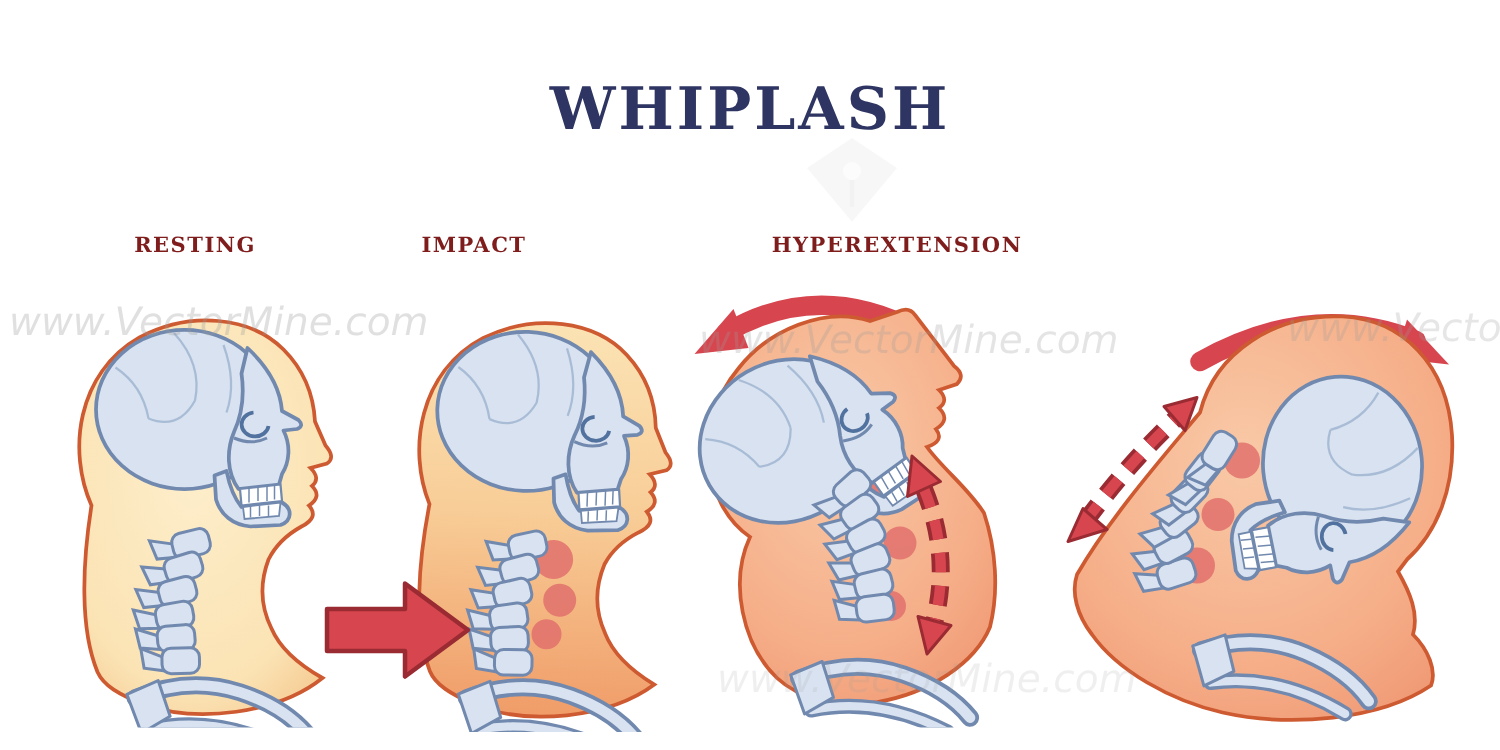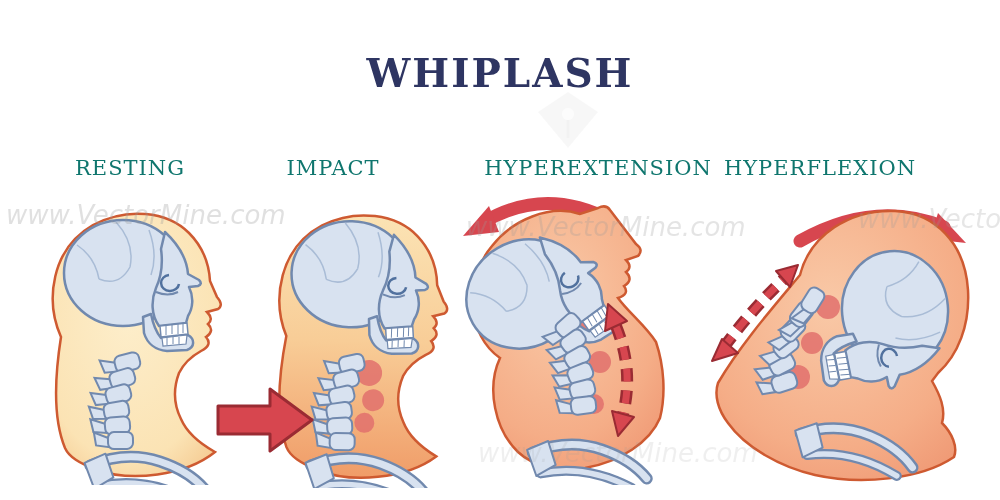--- a/index.html
+++ b/index.html
@@ -1,23 +1,23 @@
 <!DOCTYPE html>
 <html><head>
 <meta charset="utf-8">
 <style>
   html,body{margin:0;padding:0;background:#fff;}
   .canvas{position:relative;width:1000px;height:500px;background:#ffffff;overflow:hidden;
           font-family:"DejaVu Serif", "Liberation Serif", serif;}
   .title{position:absolute;left:500px;top:50px;transform:translateX(-50%);
          font-size:39px;font-weight:bold;letter-spacing:2px;color:#2e3562;white-space:nowrap;}
   .stage-label{position:absolute;top:156px;transform:translateX(-50%);
-         font-size:21px;font-weight:normal;letter-spacing:1px;color:#0f766e;white-space:nowrap;}
+         font-size:14px;font-weight:bold;letter-spacing:1px;color:#7f1d1d;white-space:nowrap;}
   .lab-resting{left:130px;}
-  .lab-impact{left:333px;text-align:right;}
+  .lab-impact{left:316px;text-align:right;}
   .lab-hyperextension{left:598px;}
   .lab-hyperflexion{left:820px;}
   .fig{position:absolute;}
   .fig-resting{left:35px;top:205px;}
   .fig-impact{left:210px;top:203px;}
   .fig-hyperextension{left:450px;top:190px;}
   .fig-hyperflexion{left:700px;top:195px;}
   .wm{position:absolute;font-family:"DejaVu Sans","Liberation Sans",sans-serif;
       font-size:26px;color:#9b9b9b;white-space:nowrap;pointer-events:none;z-index:5;font-style:italic;}
   .wm1{left:6px;top:200px;opacity:.30;}
@@ -103,21 +103,20 @@
     <path d="M32,2 L62,22 L32,58 L2,22 Z" fill="#f2f2f2"></path>
     <circle cx="32" cy="24" r="6" fill="#fbfbfb"></circle>
     <path d="M32,30 L32,48" stroke="#e9e9e9" stroke-width="3"></path>
   </svg>
 
   <div class="title">WHIPLASH</div>
 
   <div class="stage-label lab-resting">RESTING</div>
   <div class="stage-label lab-impact">IMPACT</div>
   <div class="stage-label lab-hyperextension">HYPEREXTENSION</div>
-  <div class="stage-label lab-hyperflexion">HYPERFLEXION</div>
 
   <svg class="fig fig-resting" width="220" height="280" viewBox="0 0 220 280">
     <g>
       <use href="#bodyUpright" fill="url(#gradRest)" stroke="#ce5a31" stroke-width="2.5"></use>
     </g>
     <g>
       <use href="#skelUpright"></use>
     </g>
   </svg>
 

